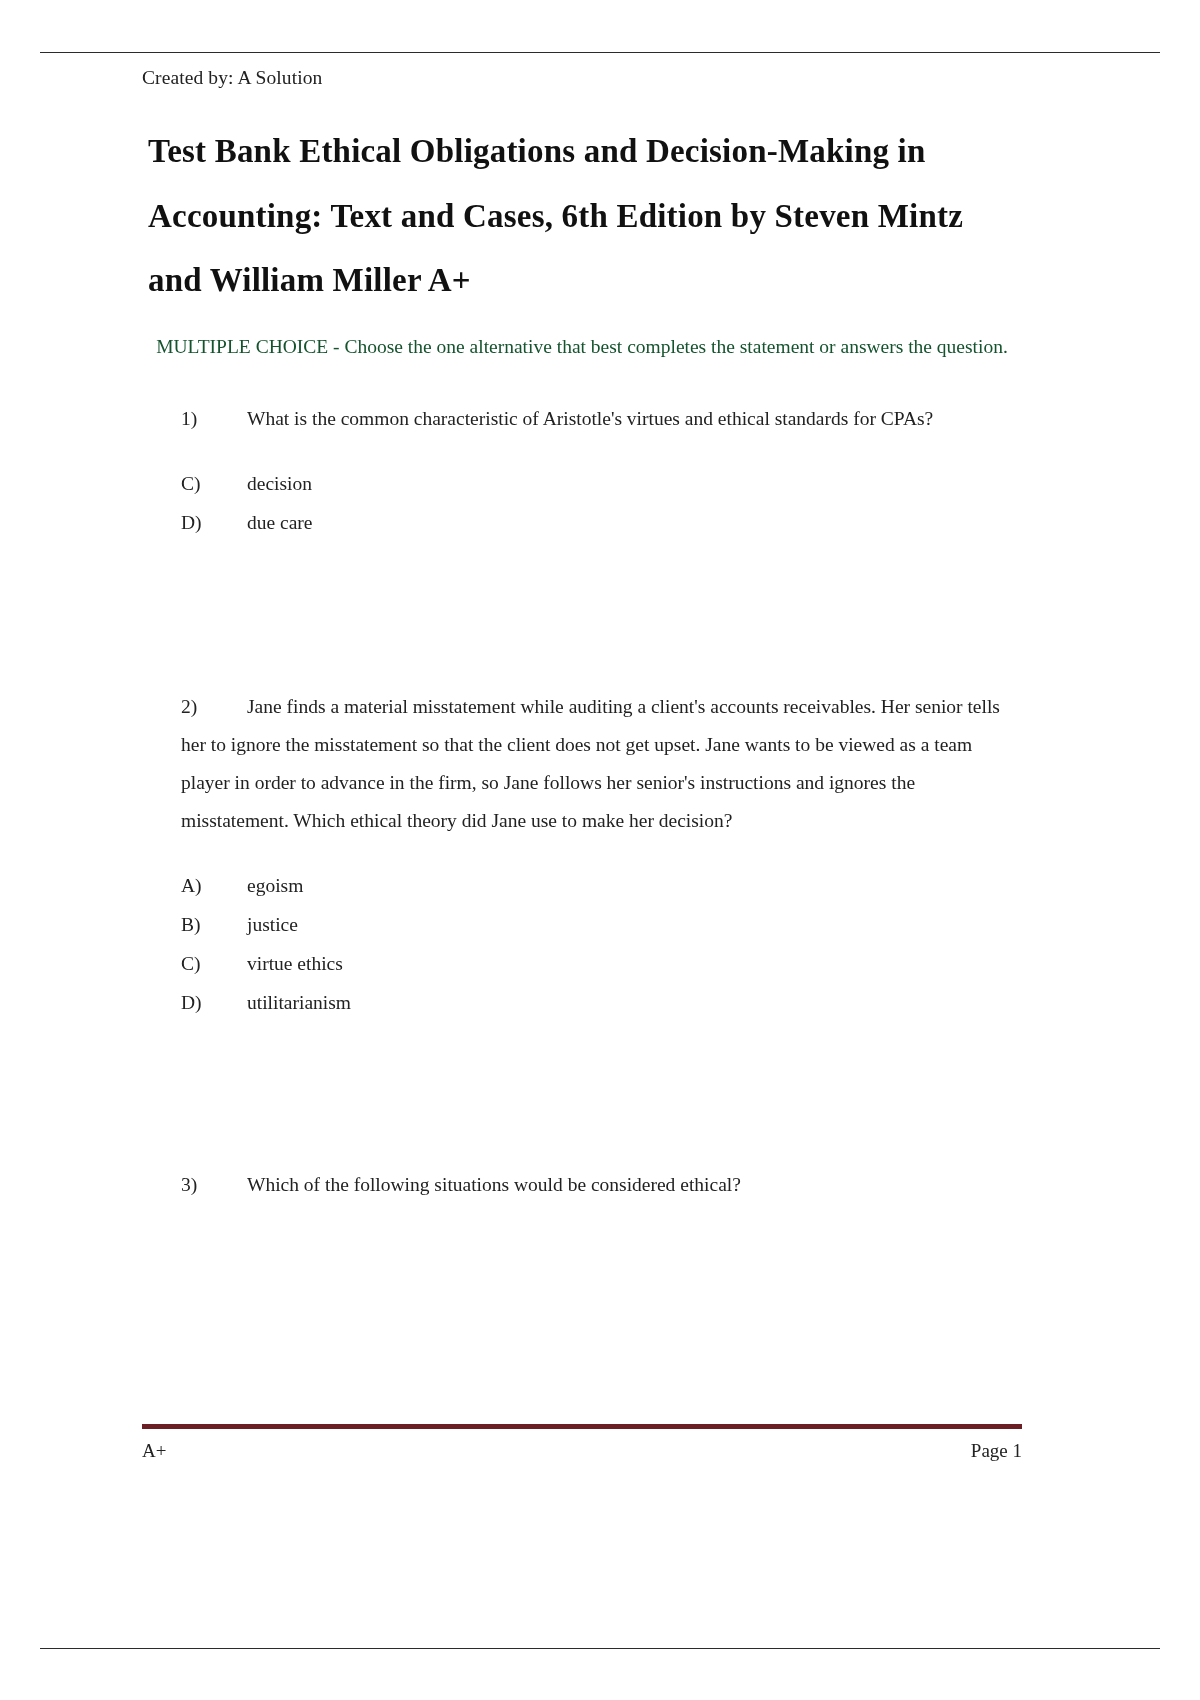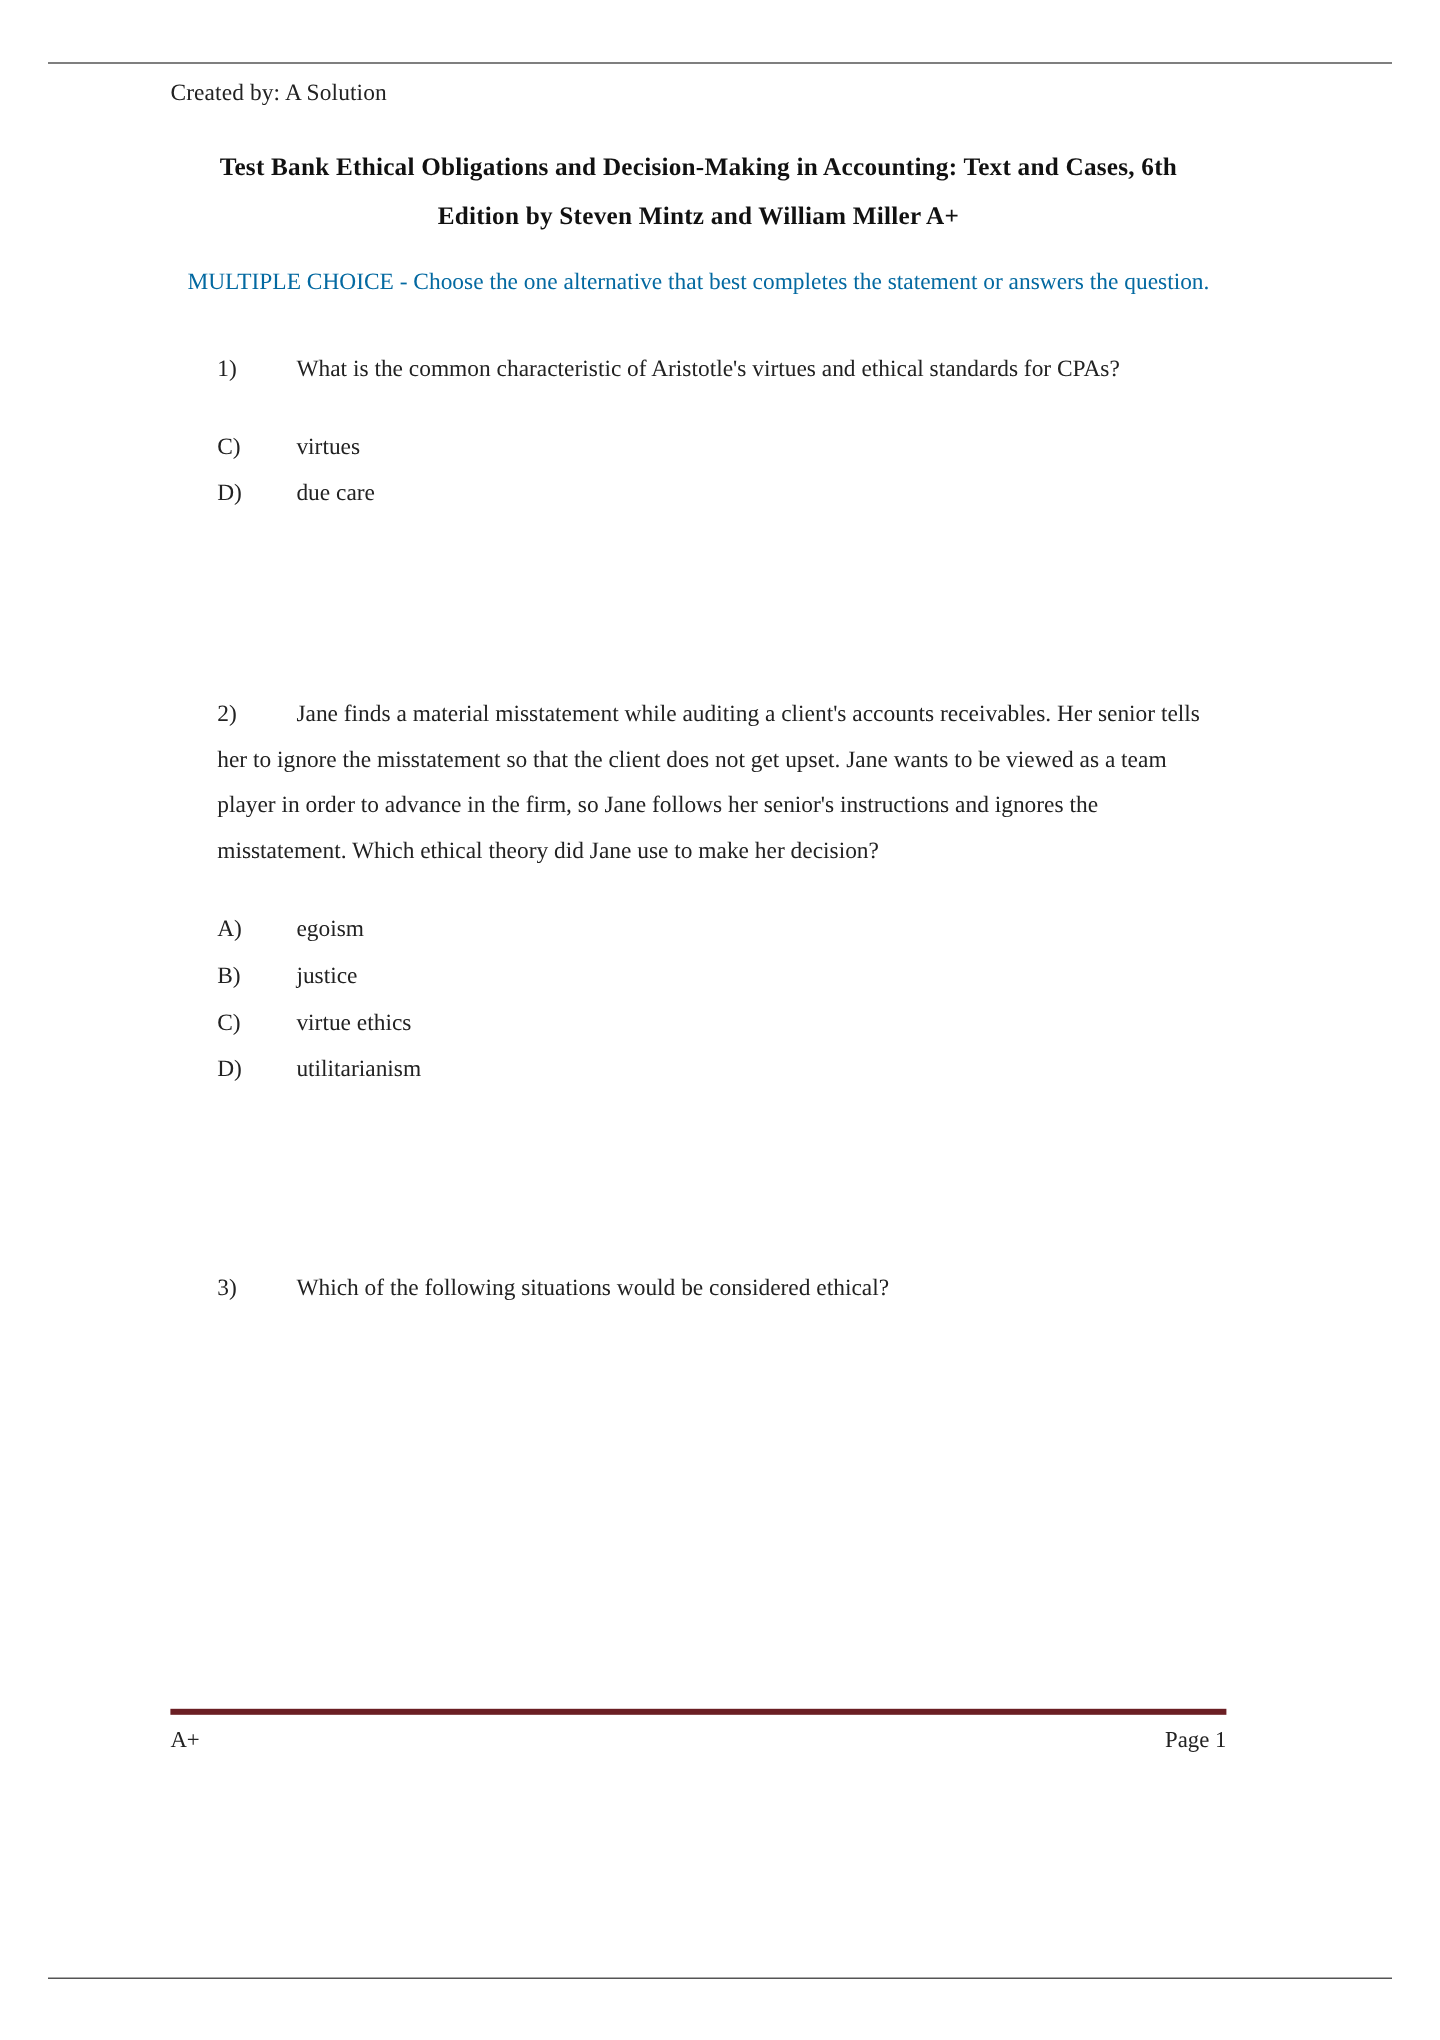--- a/index.html
+++ b/index.html
@@ -47,35 +47,35 @@
   }
   .created-by {
     font-size: 19.5px;
     line-height: 1.4;
     color: #222222;
     letter-spacing: 0.1px;
   }
   h1.doc-title {
     font-family: "Liberation Serif", serif;
     font-weight: bold;
-    font-size: 21px;
+    font-size: 33px;
     line-height: 1.95;
-    text-align: center;
+    text-align: left;
     margin: 28px 0 0 0;
     padding: 0 6px;
     color: #111111;
     letter-spacing: 0.2px;
   }
   .instructions {
     font-size: 19.5px;
     line-height: 1.95;
     text-align: center;
     margin-top: 16px;
     padding: 0 6px;
-    color: #0369a1;
+    color: #14532d;
   }
   .question {
     margin-top: 34px;
     margin-left: 39px;
   }
   .question .qline {
     font-size: 19.5px;
     line-height: 1.95;
     color: #222222;
     text-indent: 0;
@@ -133,21 +133,21 @@
 
     <h1 class="doc-title">Test Bank Ethical Obligations and Decision-Making in Accounting: Text and Cases, 6th Edition by Steven Mintz and William Miller A+</h1>
 
     <div class="instructions">MULTIPLE CHOICE - Choose the one alternative that best completes the statement or answers the question.</div>
 
     <div class="question">
       <div class="qline">
         <span class="qnum">1)</span><span>What is the common characteristic of Aristotle's virtues and ethical standards for CPAs?</span>
       </div>
       <div class="answers">
-        <div class="answer-row"><span class="alabel">C)</span><span>virtues</span></div>
+        <div class="answer-row"><span class="alabel">C)</span><span>decision</span></div>
         <div class="answer-row"><span class="alabel">D)</span><span>due care</span></div>
       </div>
     </div>
 
     <div class="gap-big"></div>
 
     <div class="question">
       <div class="qline">
         <span class="qnum">2)</span><span>Jane finds a material misstatement while auditing a client's accounts receivables. Her senior tells her to ignore the misstatement so that the client does not get upset. Jane wants to be viewed as a team player in order to advance in the firm, so Jane follows her senior's instructions and ignores the misstatement. Which ethical theory did Jane use to make her decision?</span>
       </div>

